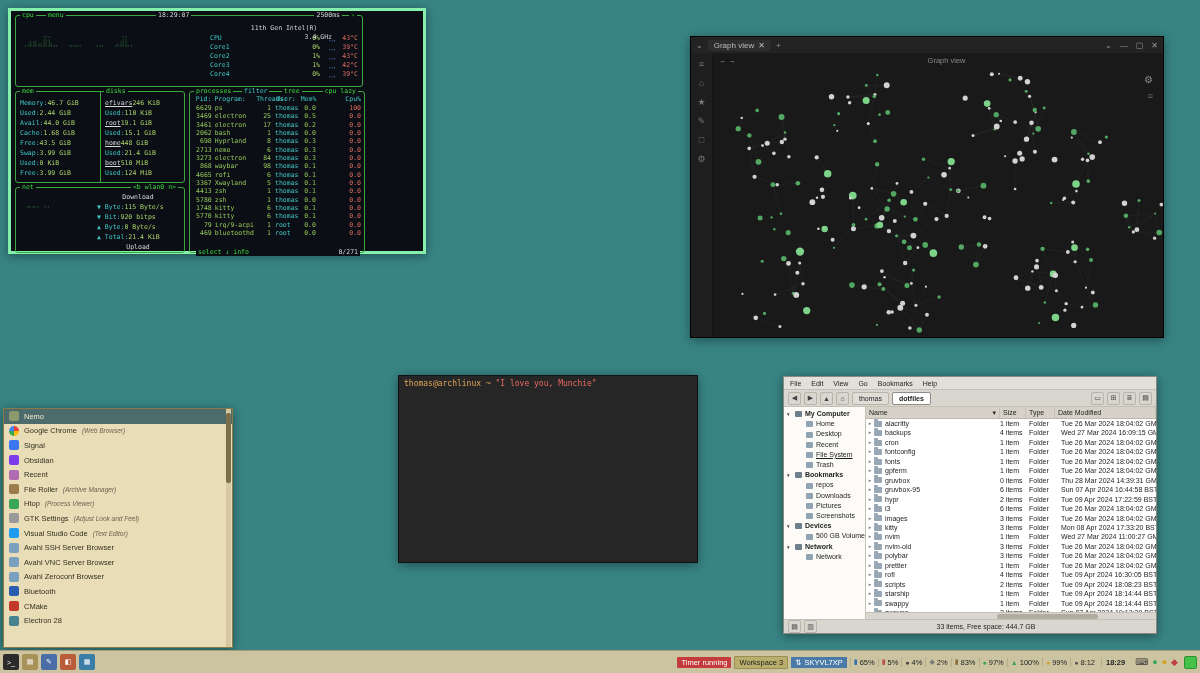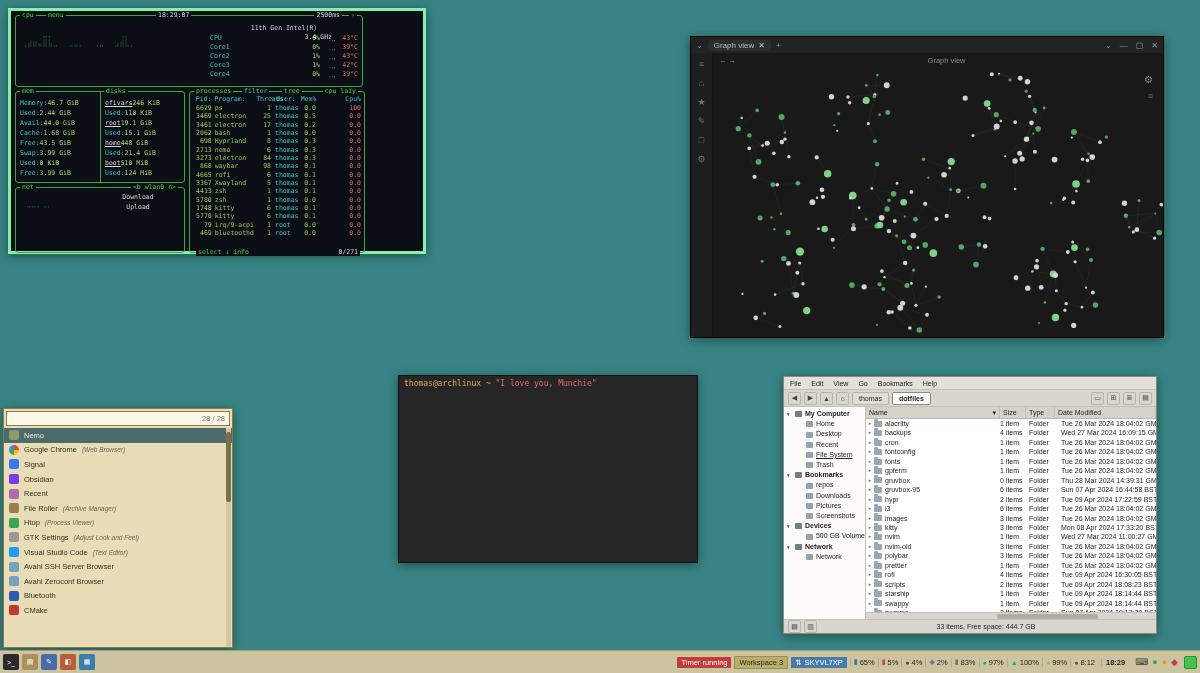--- a/index.html
+++ b/index.html
@@ -292,20 +292,42 @@
           </div>
         </div>
     </div>
 
     <div class="bbox net-box">
       <span class="btitle" style="left:4px">net</span>
       <span class="btitle" style="right:6px">&lt;b wlan0 n&gt;</span>
       <div class="net-graph">⠀⣀⣀⡀⢀⡀⠀</div>
       <div class="net-col">
         <div class="net-dl">Download</div>
+        <div>
+
+            <div class="kv">
+              <span class="k">▼ Byte:</span>
+              <span class="v bval">115 Byte/s</span>
+            </div>
+
+            <div class="kv">
+              <span class="k">▼ Bit:</span>
+              <span class="v bval">920 bitps</span>
+            </div>
+
+            <div class="kv">
+              <span class="k">▲ Byte:</span>
+              <span class="v bval">0 Byte/s</span>
+            </div>
+
+            <div class="kv">
+              <span class="k">▲ Total:</span>
+              <span class="v bval">21.4 KiB</span>
+            </div>
+          </div>
         <div class="net-ul">Upload</div>
       </div>
     </div>
 
     <div class="bbox proc-box">
       <span class="btitle" style="left:4px">processes</span>
       <span class="btitle bcyan" style="left:52px">filter</span>
       <span class="btitle" style="left:92px">tree</span>
       <span class="btitle" style="right:6px">cpu lazy</span>
       <div class="proc-cols">
@@ -1214,24 +1236,20 @@
       </div>
     </div>
     <div class="fm-status">
       <span class="tbtn">▤</span>
       <span class="tbtn">▥</span>
       <span class="stext">33 items, Free space: 444.7 GB</span>
     </div>
   </div>
 
   <div class="win appmenu">
-    <div class="menu-search">
-      <input type="text" placeholder="" style="">
-      <span class="menu-count">28 / 28</span>
-    </div>
     <div class="menu-items">
       <div>
 
           <div class="menu-item selected">
             <span class="micon" style="background: rgb(138, 154, 106);"></span>
             <span class="lbl">Nemo</span>
             <span class="sub"></span>
           </div>
 
           <div class="menu-item">
@@ -1281,39 +1299,49 @@
             <span class="lbl">Visual Studio Code</span>
             <span class="sub">(Text Editor)</span>
           </div>
 
           <div class="menu-item">
             <span class="micon" style="background: rgb(122, 160, 192);"></span>
             <span class="lbl">Avahi SSH Server Browser</span>
             <span class="sub"></span>
           </div>
 
+          <div class="menu-item">
+            <span class="micon" style="background: rgb(122, 160, 192);"></span>
+            <span class="lbl">Avahi VNC Server Browser</span>
+            <span class="sub"></span>
+          </div>
 
           <div class="menu-item">
             <span class="micon" style="background: rgb(122, 160, 192);"></span>
             <span class="lbl">Avahi Zeroconf Browser</span>
             <span class="sub"></span>
           </div>
 
           <div class="menu-item">
             <span class="micon" style="background: rgb(42, 93, 176);"></span>
             <span class="lbl">Bluetooth</span>
             <span class="sub"></span>
           </div>
 
           <div class="menu-item">
             <span class="micon" style="background: rgb(192, 57, 43);"></span>
             <span class="lbl">CMake</span>
             <span class="sub"></span>
           </div>
 
+          <div class="menu-item">
+            <span class="micon" style="background: rgb(71, 132, 143);"></span>
+            <span class="lbl">Electron 28</span>
+            <span class="sub"></span>
+          </div>
         </div>
       <div class="menu-scroll">
         <div class="menu-thumb"></div>
       </div>
     </div>
   </div>
 
   <div class="panel">
     <span style="display:flex;gap:3px">
 

